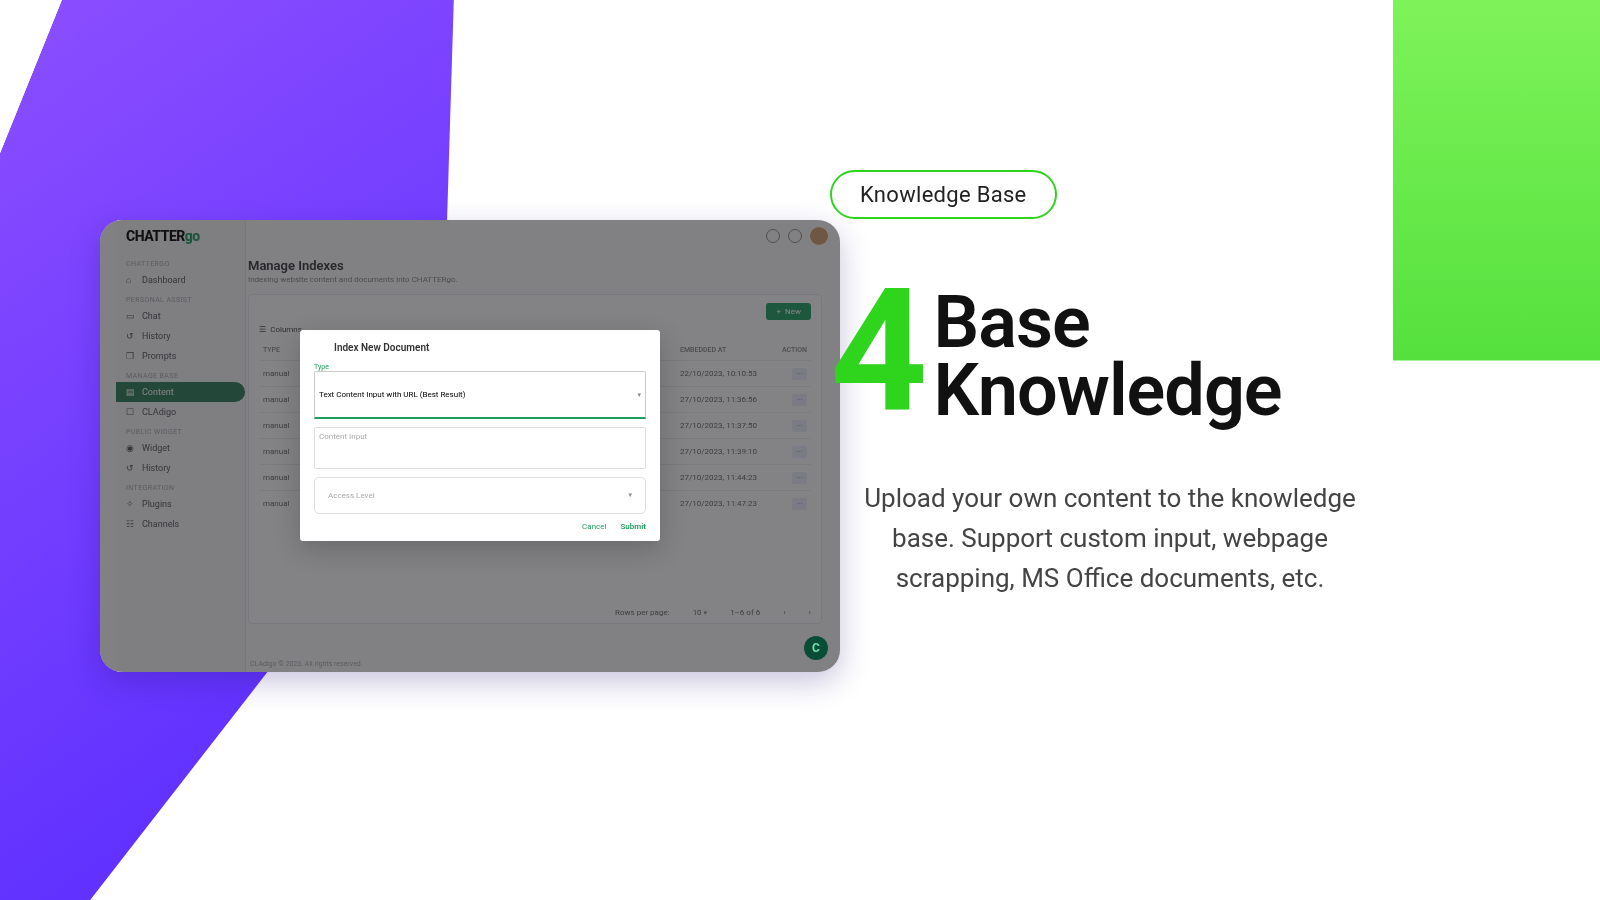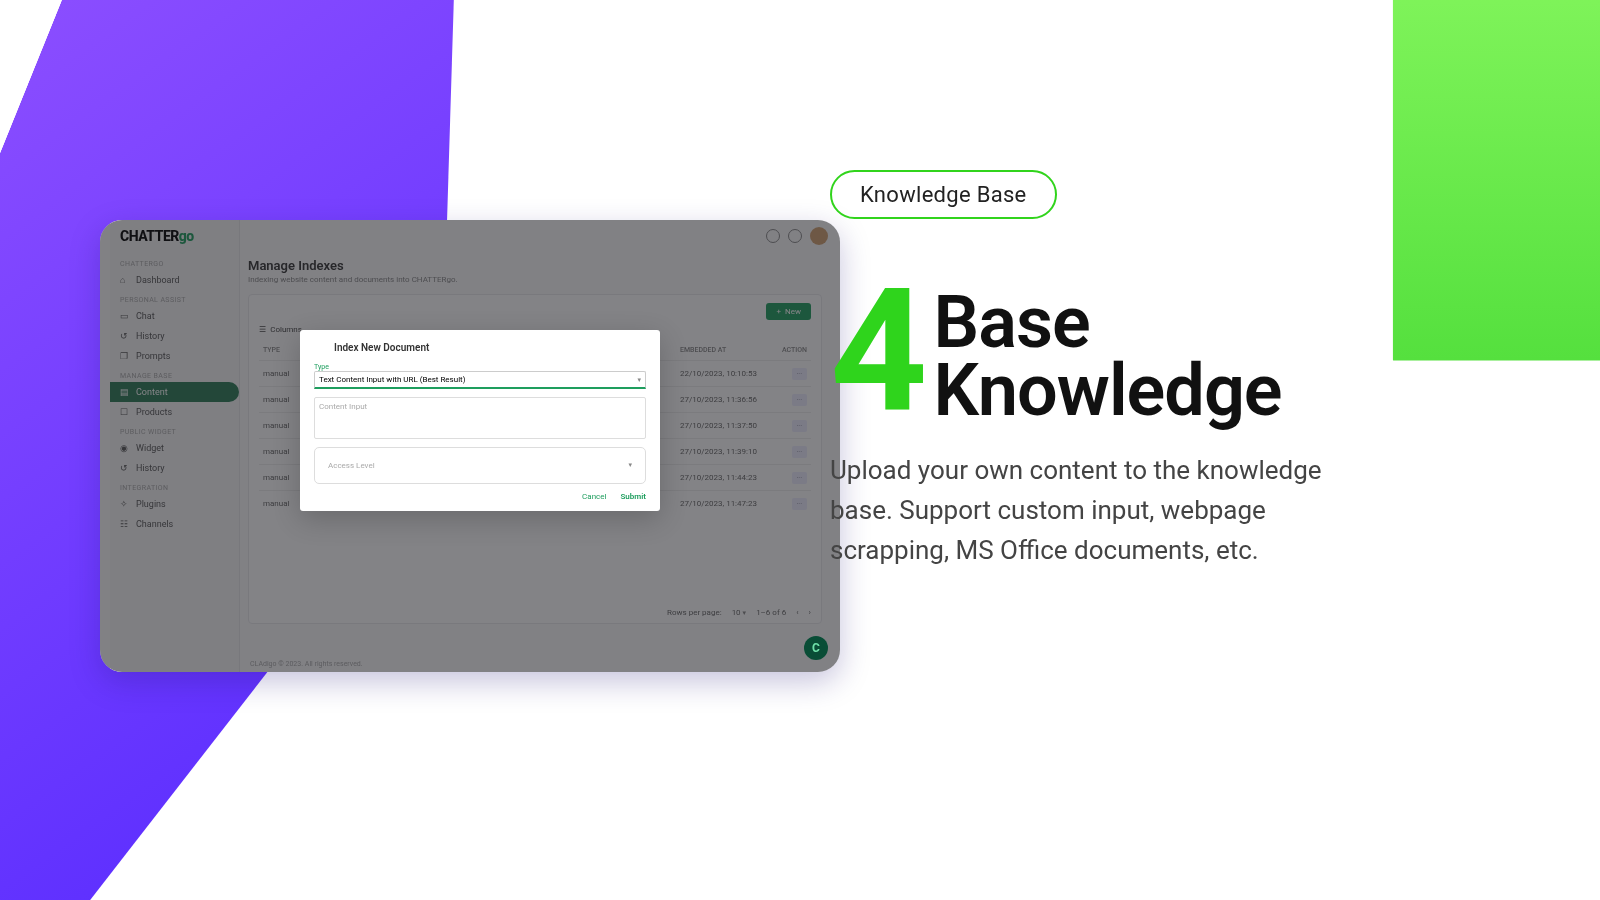--- a/index.html
+++ b/index.html
@@ -10,28 +10,28 @@
   .shape-green  { position: absolute; width: 520px; height: 520px; right: -200px; top: -120px; z-index: 1; }
   .shape-green::before { content: ""; position: absolute; inset: 0; background: linear-gradient(135deg, #8dff5a 0%, #2fd41c 100%); transform: rotate(45deg); clip-path: polygon(0 40%, 40% 0, 100% 60%, 60% 100%); opacity: 0.9; }
 
   
   .promo { position: absolute; left: 830px; top: 170px; width: 600px; z-index: 5; }
   .badge { display: inline-block; border: 2px solid #31d41c; border-radius: 999px; padding: 10px 28px; font-size: 22px; letter-spacing: .3px; color: #222; text-align: right; }
   .promo h1 { margin-top: 70px; display: flex; align-items: flex-start; }
   .promo .four { font-size: 170px; line-height: 0.75; font-weight: 700; color: #2fd41c; display: inline-block; margin-right: 6px; }
   .promo .title-stack { display: inline-flex; flex-direction: column; }
   .promo .title-stack span { font-size: 72px; font-weight: 600; line-height: 0.95; color: #111; letter-spacing: -1px; }
-  .promo p { margin-top: 24px; font-size: 26px; line-height: 1.55; color: #444; max-width: 560px; }
+  .promo p { margin-top: 52px; font-size: 26px; line-height: 1.55; color: #444; max-width: 560px; text-align: center; }
 
   
   .app { position: absolute; left: 100px; top: 220px; width: 740px; height: 452px; border-radius: 22px; overflow: hidden; box-shadow: 0 10px 30px rgba(30,20,120,.25); font-size: 10px; background: #fafafb; z-index: 3; }
   .overlay-dim { position: absolute; inset: 0; background: rgba(30,30,35,.55); z-index: 20; }
 
   
-  .sidebar { position: absolute; left: 10px; top: 0; bottom: 0; width: 130px; background: #f5f5f6; border-right: 1px solid #e6e6e9; padding: 8px 0; z-index: 5; }
+  .sidebar { position: absolute; left: 16px; top: 0; bottom: 0; width: 130px; background: #f5f5f6; border-right: 1px solid #e6e6e9; padding: 8px 0; z-index: 5; }
   .logo { font-weight: 800; font-size: 14px; padding: 0 10px 10px; letter-spacing: -.5px; }
   .logo .g { color: #1e9e5e; }
   .nav-sec { font-size: 7px; text-transform: uppercase; color: #aaa; padding: 6px 10px 2px; letter-spacing: .4px; }
   .nav-item { display: flex; align-items: center; gap: 6px; padding: 5px 10px; font-size: 9px; color: #555; cursor: pointer; border-radius: 0 14px 14px 0; }
   .nav-item.active { background: #2a7a55; color: #fff; }
   .nav-icon { width: 10px; height: 10px; display: inline-block; }
 
   
   .topbar { position: absolute; left: 130px; right: 0; top: 0; height: 32px; display: flex; align-items: center; justify-content: flex-end; gap: 8px; padding: 0 12px; z-index: 5; }
   .topbar .ico { width: 14px; height: 14px; border-radius: 50%; border: 1px solid #888; }
@@ -41,29 +41,29 @@
   .main { position: absolute; left: 130px; right: 0; top: 32px; bottom: 0; padding: 6px 18px; z-index: 5; }
   .page-title { font-size: 13px; font-weight: 600; color: #333; }
   .page-sub { font-size: 8px; color: #888; margin-top: 2px; }
   .card { background: #fff; border: 1px solid #e8e8ec; border-radius: 4px; margin-top: 10px; padding: 10px; height: 330px; position: relative; }
   .new-btn { position: absolute; right: 10px; top: 8px; background: #1e9e5e; color: #fff; font-size: 8px; padding: 4px 10px; border-radius: 3px; display: flex; align-items: center; gap: 4px; }
   .cols-btn { font-size: 8px; color: #444; display: inline-flex; gap: 4px; align-items: center; margin-top: 20px; }
   table { width: 100%; border-collapse: collapse; font-size: 8px; color: #666; margin-top: 6px; }
   th { text-align: left; font-weight: 500; text-transform: uppercase; font-size: 7px; padding: 6px 4px; color: #888; }
   td { padding: 8px 4px; border-top: 1px solid #eee; }
   .action-chip { background: #eef; color: #889; font-size: 7px; padding: 2px 5px; border-radius: 2px; }
-  .pager { position: absolute; bottom: 6px; right: 10px; font-size: 8px; color: #666; display: flex; gap: 10px; align-items: center; }
+  .pager { position: absolute; bottom: 6px; right: 10px; font-size: 8px; color: #666; display: flex; gap: 23px; align-items: center; }
   .footer-txt { position: absolute; bottom: 4px; left: 150px; font-size: 7px; color: #aaa; z-index: 5; }
 
   
   .modal { position: absolute; left: 200px; top: 110px; width: 360px; background: #fff; border-radius: 3px; z-index: 30; box-shadow: 0 8px 28px rgba(0,0,0,.2); padding: 12px 14px 10px; font-size: 9px; }
   .modal-title { font-weight: 600; font-size: 10px; color: #333; margin-bottom: 10px; padding-left: 20px; }
   .field { margin-bottom: 8px; }
   .field-label { font-size: 7px; color: #1e9e5e; }
-  .select { border: 1px solid #ccc; border-bottom: 2px solid #1e9e5e; font-size: 8px; padding: 3px 4px; display: flex; justify-content: space-between; align-items: center; background: #fff; border-radius: 2px 2px 0 0; }
+  .select { border: 1px solid #ccc; border-bottom: 2px solid #1e9e5e; font-size: 8px; padding: 18px 4px; display: flex; justify-content: space-between; align-items: center; background: #fff; border-radius: 2px 2px 0 0; }
   .chev { font-size: 7px; color: #888; }
   .textarea { border: 1px solid #ddd; border-radius: 2px; height: 42px; font-size: 8px; padding: 4px; color: #aaa; }
   .input { border: 1px solid #ddd; border-radius: 2px; font-size: 8px; padding: 5px; color: #aaa; }
   .select-plain { border: 1px solid #ddd; border-radius: 5px; font-size: 8px; padding: 13px; color: #aaa; display: flex; justify-content: space-between; }
   .modal-actions { display: flex; justify-content: flex-end; gap: 14px; margin-top: 6px; }
   .btn-cancel { color: #1e9e5e; font-size: 8px; cursor: pointer; }
   .btn-submit { color: #1e9e5e; font-size: 8px; font-weight: 600; cursor: pointer; }
 
   .fab { position: absolute; right: 12px; bottom: 12px; width: 24px; height: 24px; border-radius: 50%; background: #094d36; z-index: 25; display: flex; align-items: center; justify-content: center; color: #6fe0a9; font-weight: 700; font-size: 12px; }
 </style>
@@ -109,21 +109,21 @@
         <span class="nav-icon">❐</span>
         <span>Prompts</span>
       </div>
     <div class="nav-sec">MANAGE BASE</div>
     <div class="nav-item active">
         <span class="nav-icon">▤</span>
         <span>Content</span>
       </div>
     <div class="nav-item">
         <span class="nav-icon">☐</span>
-        <span>Products</span>
+        <span>CLAdigo</span>
       </div>
     <div class="nav-sec">PUBLIC WIDGET</div>
     <div class="nav-item">
         <span class="nav-icon">◉</span>
         <span>Widget</span>
       </div>
     <div class="nav-item">
         <span class="nav-icon">↺</span>
         <span>History</span>
       </div>

